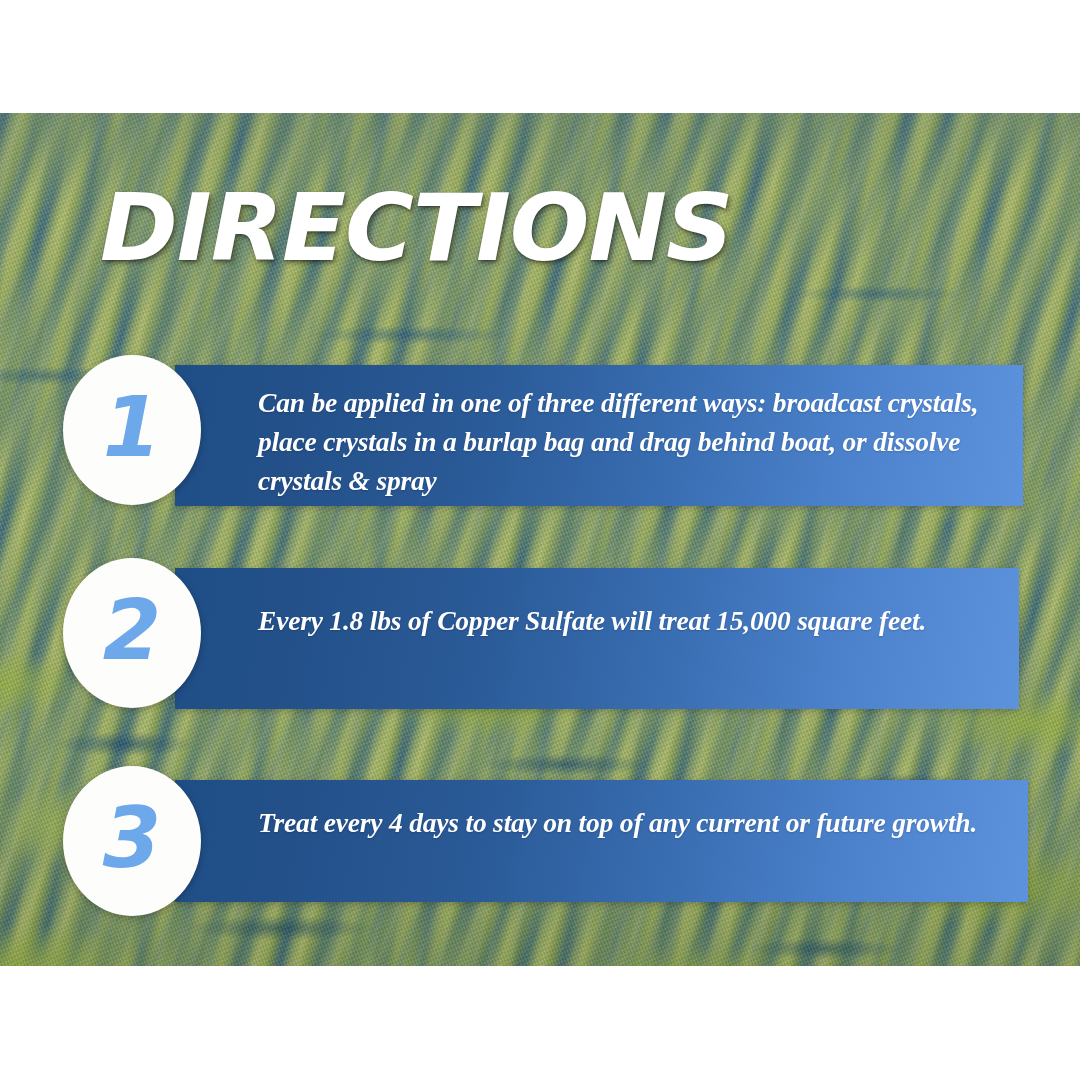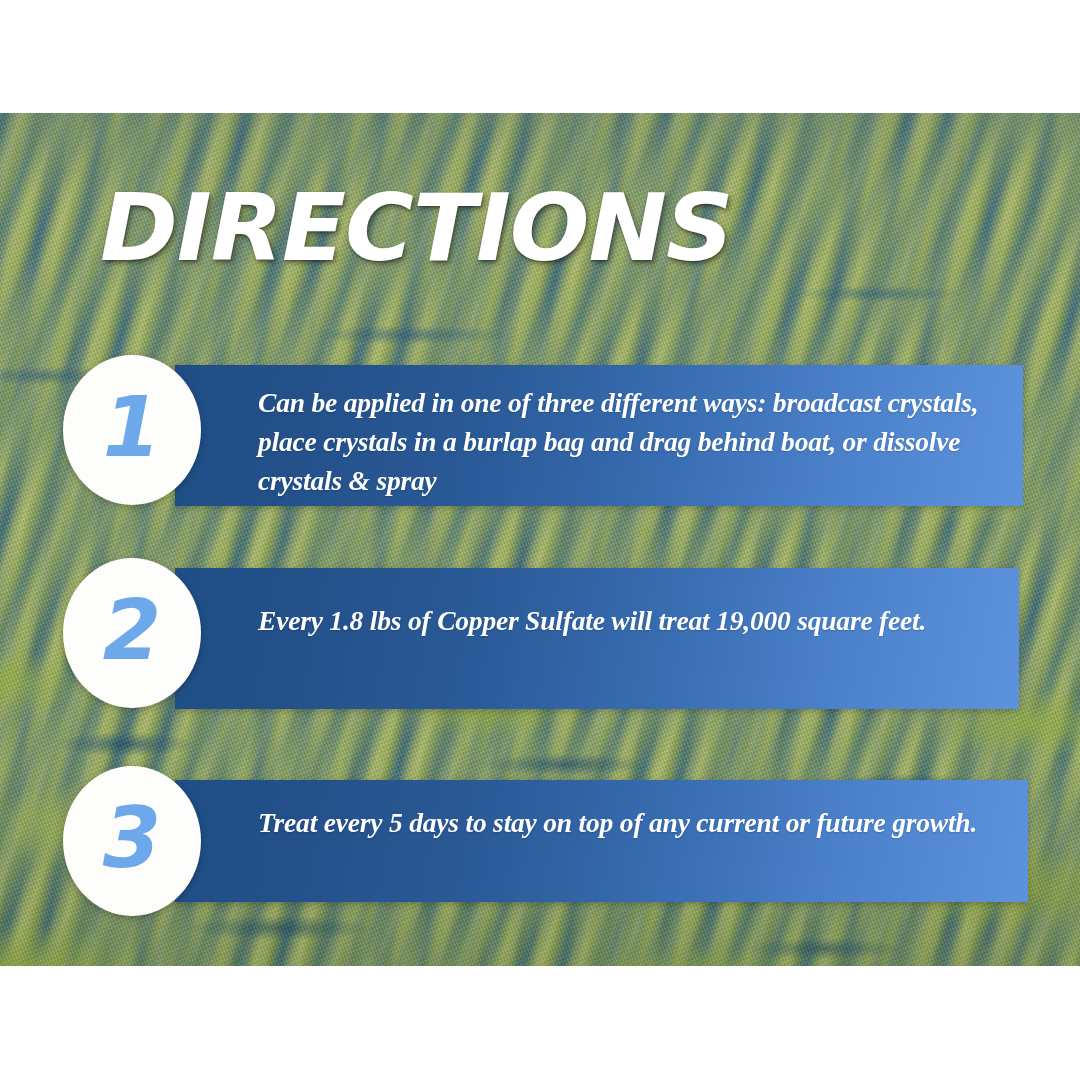--- a/index.html
+++ b/index.html
@@ -266,27 +266,27 @@
   <div class="step" id="step-1">
     <div class="step-bar"></div>
     <div class="step-text">Can be applied in one of three different ways: broadcast crystals, place crystals in a burlap bag and drag behind boat, or dissolve crystals &amp; spray</div>
     <div class="step-circle">
       <span class="step-number">1</span>
     </div>
   </div>
 
   <div class="step" id="step-2">
     <div class="step-bar"></div>
-    <div class="step-text">Every 1.8 lbs of Copper Sulfate will treat 19,000 square feet.</div>
+    <div class="step-text">Every 1.8 lbs of Copper Sulfate will treat 15,000 square feet.</div>
     <div class="step-circle">
       <span class="step-number">2</span>
     </div>
   </div>
 
   <div class="step" id="step-3">
     <div class="step-bar"></div>
-    <div class="step-text">Treat every 5 days to stay on top of any current or future growth.</div>
+    <div class="step-text">Treat every 4 days to stay on top of any current or future growth.</div>
     <div class="step-circle">
       <span class="step-number">3</span>
     </div>
   </div>
 
 </div>
 
 </body></html>

